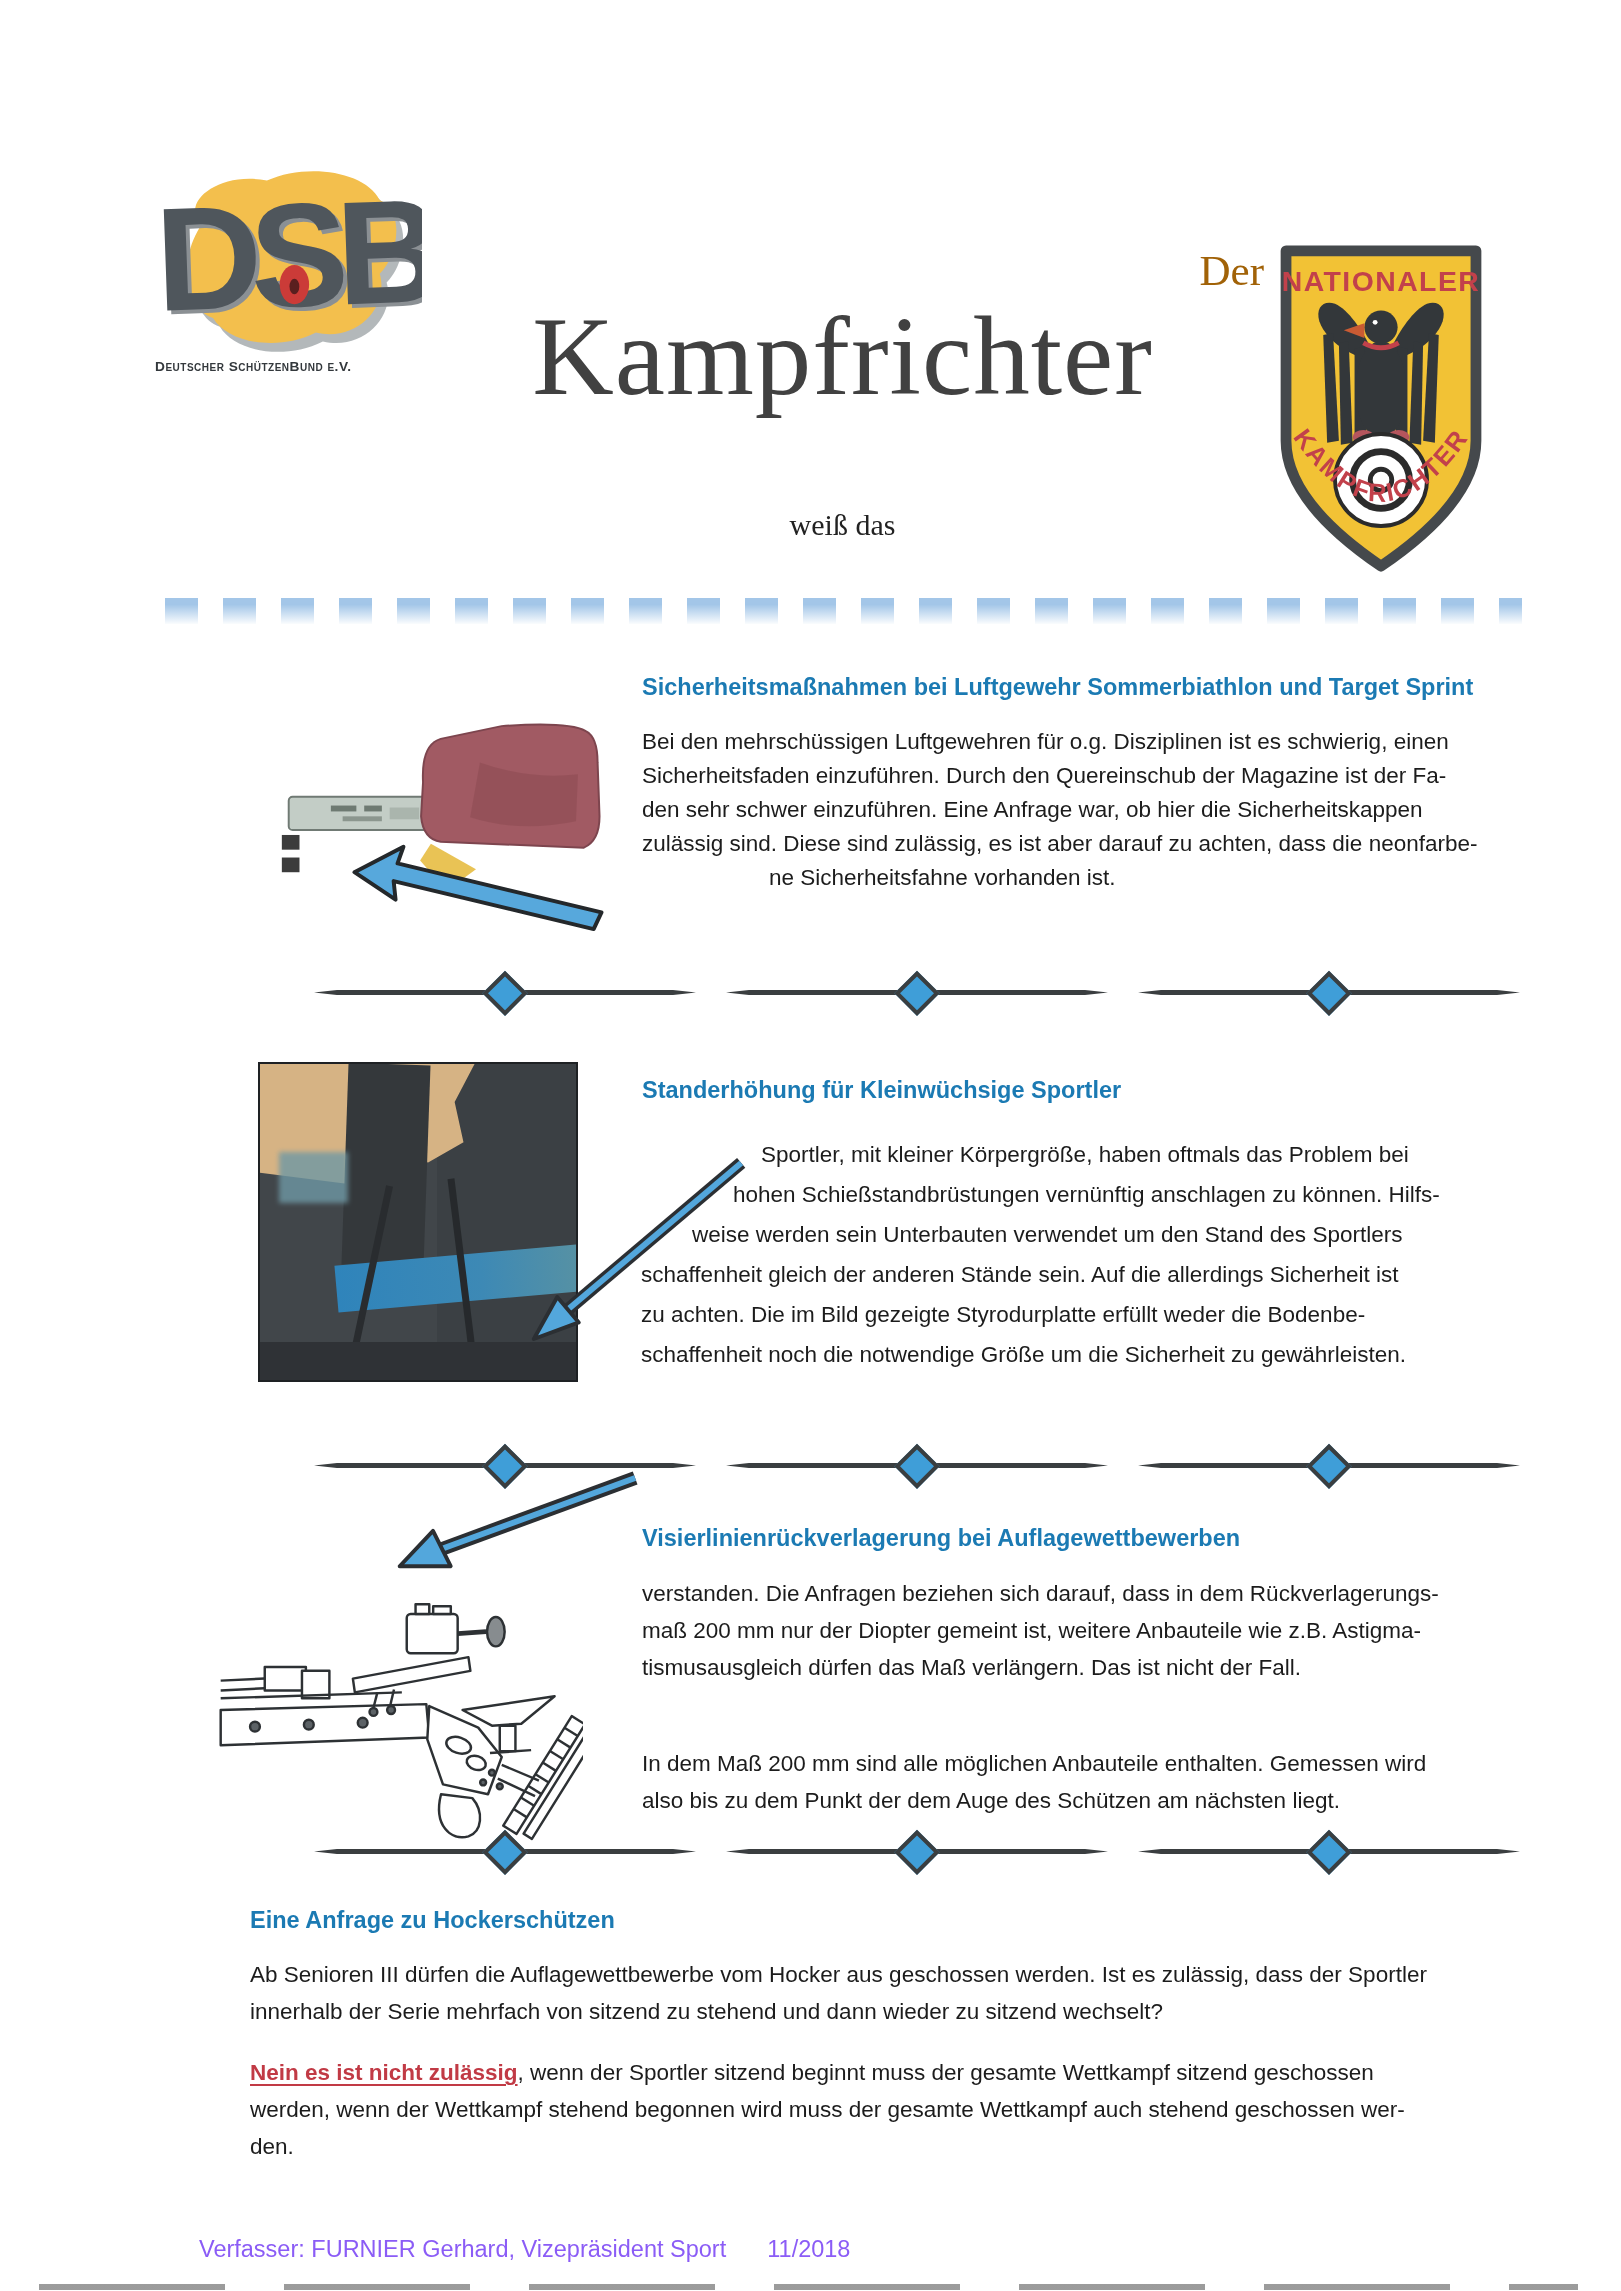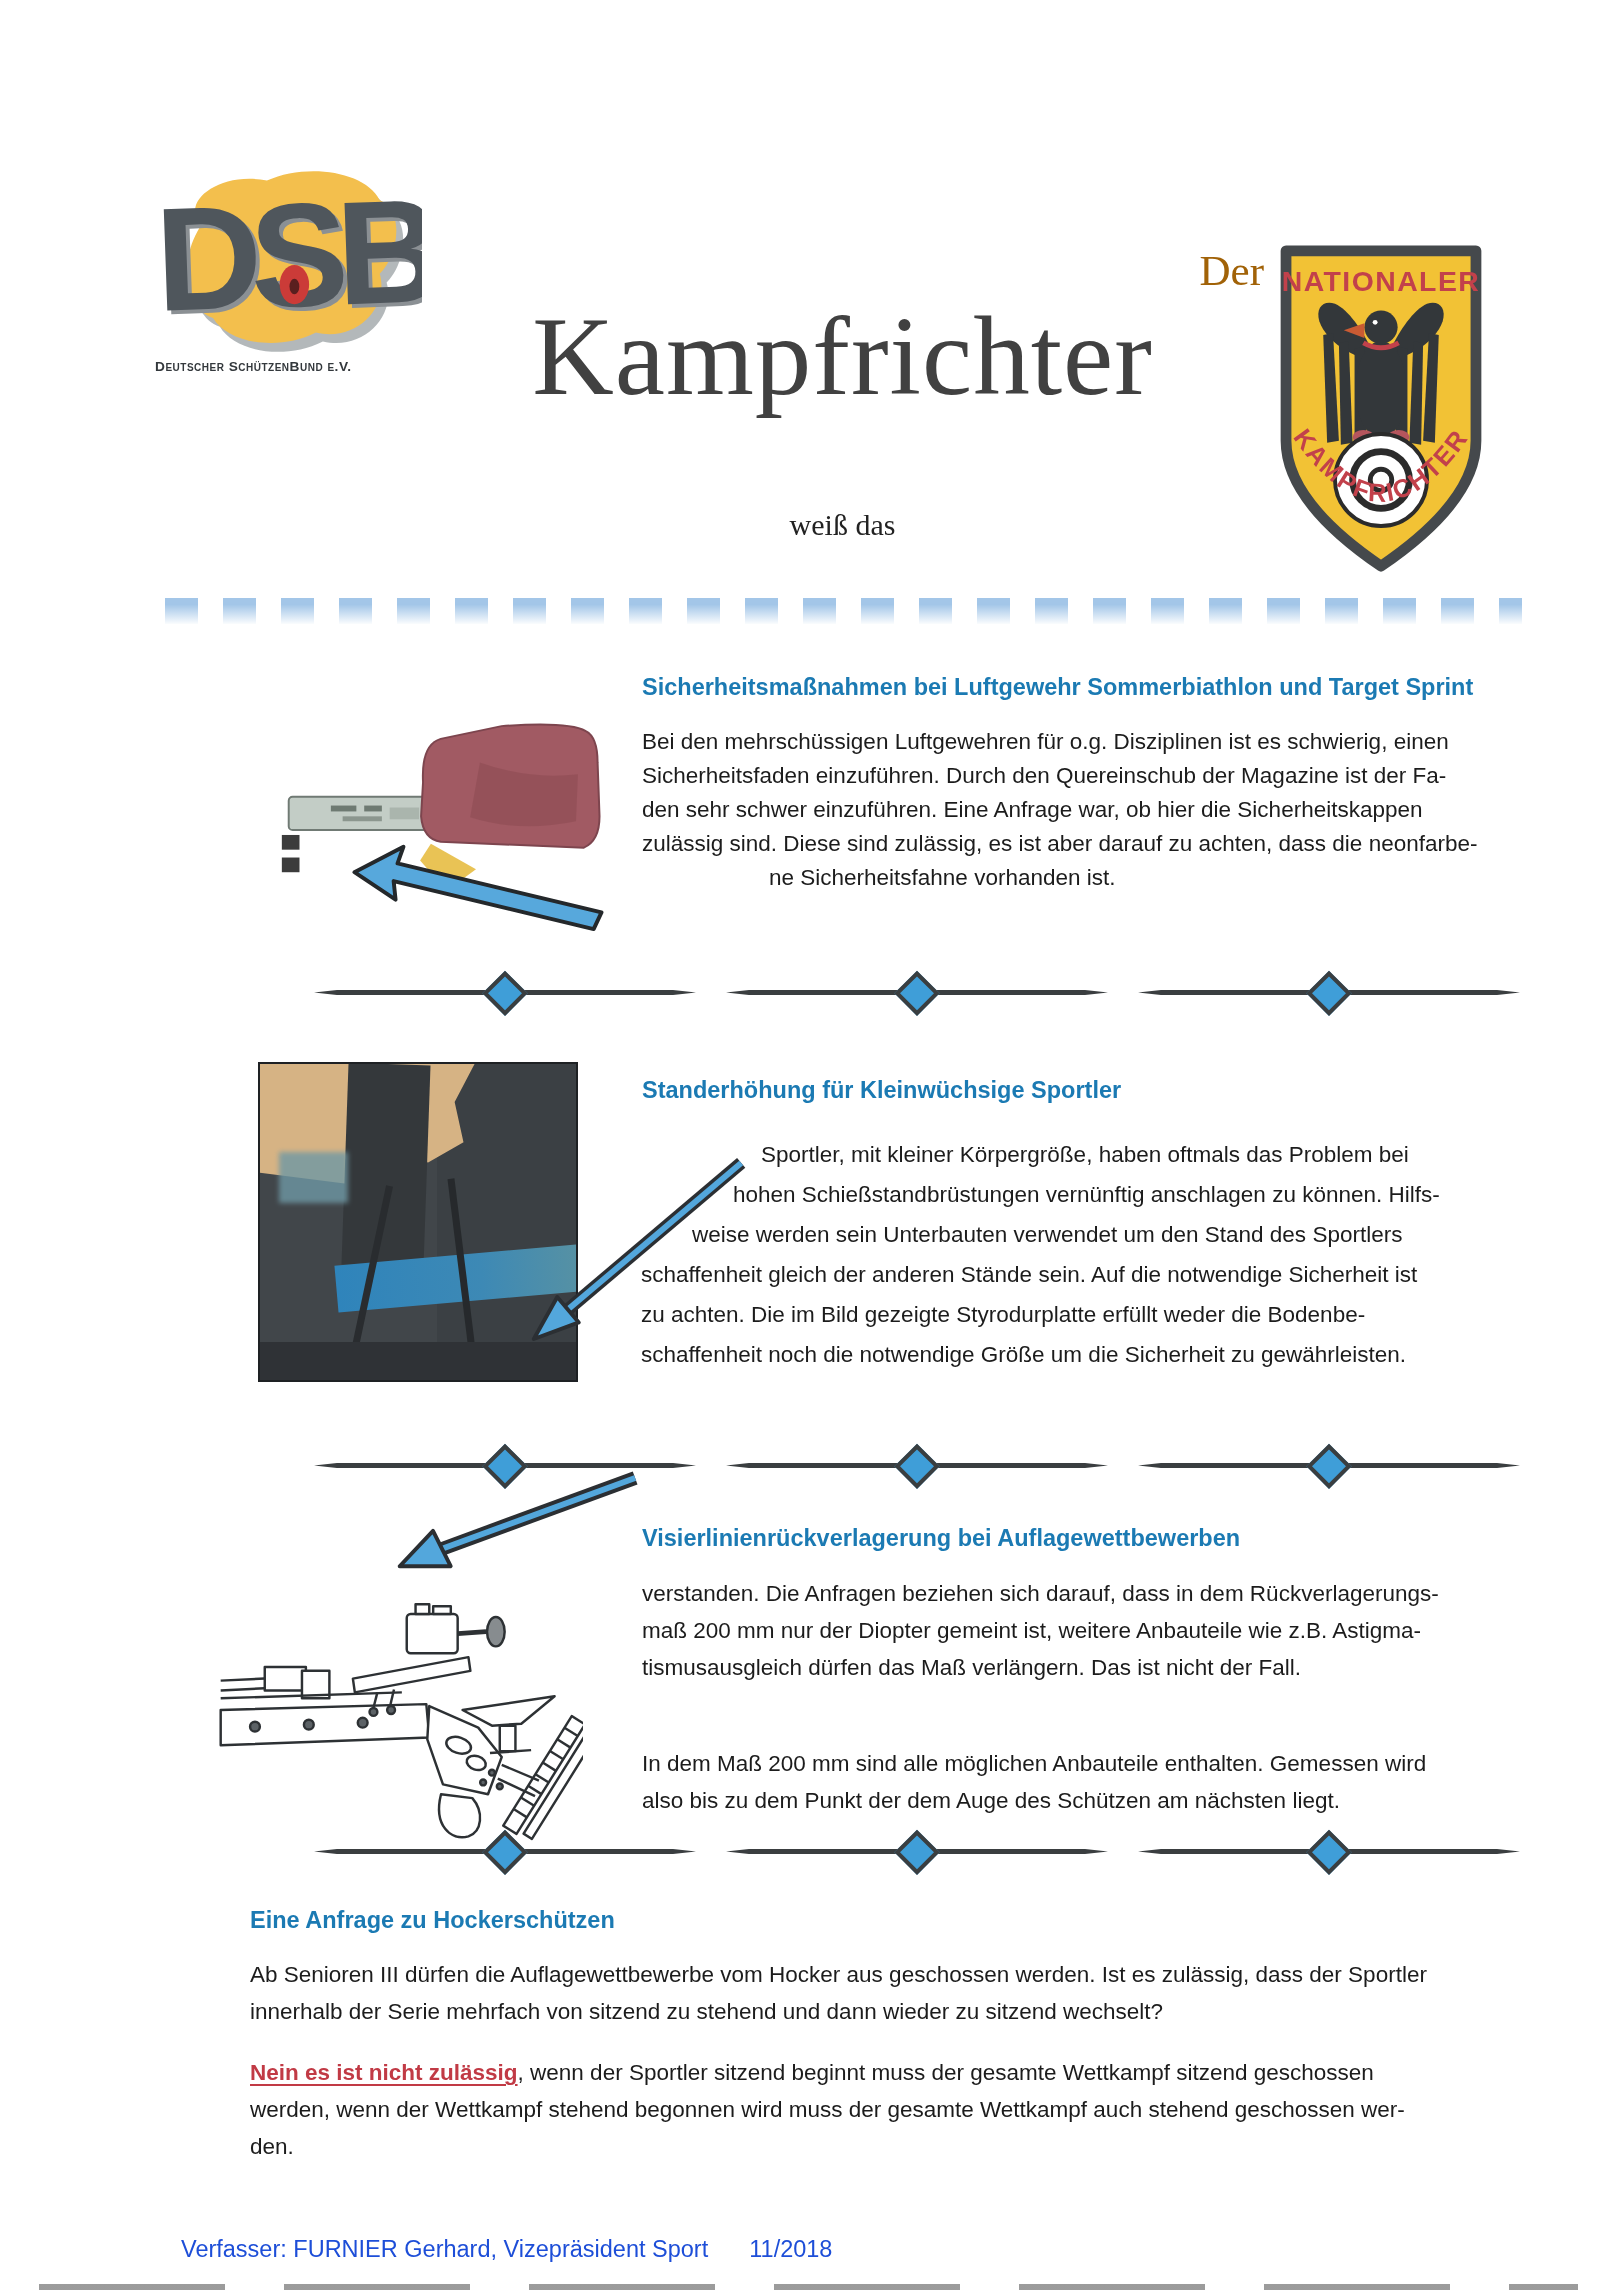--- a/index.html
+++ b/index.html
@@ -52,21 +52,21 @@
     clip-path:polygon(0 0,97% 0,88% 30%,92% 62%,76% 78%,54% 68%,40% 95%,0 86%);}
   .ph-leg{left:27%;top:0;width:26%;height:64%;background:#34383b;transform:rotate(2deg);}
   .ph-right{left:56%;top:0;width:44%;height:100%;background:#3b4044;}
   .ph-teal{left:6%;top:28%;width:22%;height:16%;background:#6f98a4;filter:blur(2.9px);opacity:.8;}
   .ph-plate{left:24%;top:60%;width:84%;height:15%;transform:rotate(-5deg);
     background:linear-gradient(90deg,#2f84bb,#3d89b5 55%,#5c93a0);}
   .ph-stick1{left:34%;top:38%;width:6.9px;height:58%;background:#292c2f;transform:rotate(12deg);}
   .ph-stick2{left:63%;top:36%;width:6.9px;height:60%;background:#26292c;transform:rotate(-7deg);}
   .ph-bottom{left:0;top:88%;width:100%;height:12%;background:#2f3236;}
   
-  .footer{left:181px;top:2235px;font:400 23.5px/1.2 var(--sans);color:#1d4ed8;}
+  .footer{left:199px;top:2235px;font:400 23.5px/1.2 var(--sans);color:#8b5cf6;}
   .footer .date{margin-left:41px;}
   .scan-edge{left:39px;top:2284px;width:1539px;height:5.9px;opacity:.55;
     background:repeating-linear-gradient(to right,#4a4a4a 0 186px, transparent 186px 245px);}
   .dsb-caption{left:155px;top:359px;width:294px;font:600 13.7px/1.2 var(--sans);
     font-variant:small-caps;color:#33383c;letter-spacing:0.5px;}
   svg text{font-family:var(--sans);}
 </style>
 </head>
 <body>
 
@@ -186,21 +186,21 @@
       <line x1="222" y1="8" x2="40" y2="162" stroke="#2b2f33" stroke-width="13"></line>
       <line x1="222" y1="8" x2="40" y2="162" stroke="#53a7dc" stroke-width="6"></line>
       <polygon points="10,188 34,145 56,171" fill="#53a7dc" stroke="#2b2f33" stroke-width="4" stroke-linejoin="round"></polygon>
     </svg>
   </div>
 
   <div class="abs lh41" style="left:641px;top:1135px;">
     <div class="bl i122">Sportler, mit kleiner Körpergröße, haben oftmals das Problem bei</div>
     <div class="bl i94">hohen Schießstandbrüstungen vernünftig anschlagen zu können. Hilfs-</div>
     <div class="bl i52">weise werden sein Unterbauten verwendet um den Stand des Sportlers</div>
-    <div class="bl">schaffenheit gleich der anderen Stände sein. Auf die notwendige Sicherheit ist</div>
+    <div class="bl">schaffenheit gleich der anderen Stände sein. Auf die allerdings Sicherheit ist</div>
     <div class="bl">zu achten. Die im Bild gezeigte Styrodurplatte erfüllt weder die Bodenbe-</div>
     <div class="bl">schaffenheit noch die notwendige Größe um die Sicherheit zu gewährleisten.</div>
   </div>
 
   <div class="abs orn-row" style="top:1443px;">
     <div class="orn">
         <div class="orn-line"></div>
         <div class="orn-diamond"></div>
       </div>
     <div class="orn">

